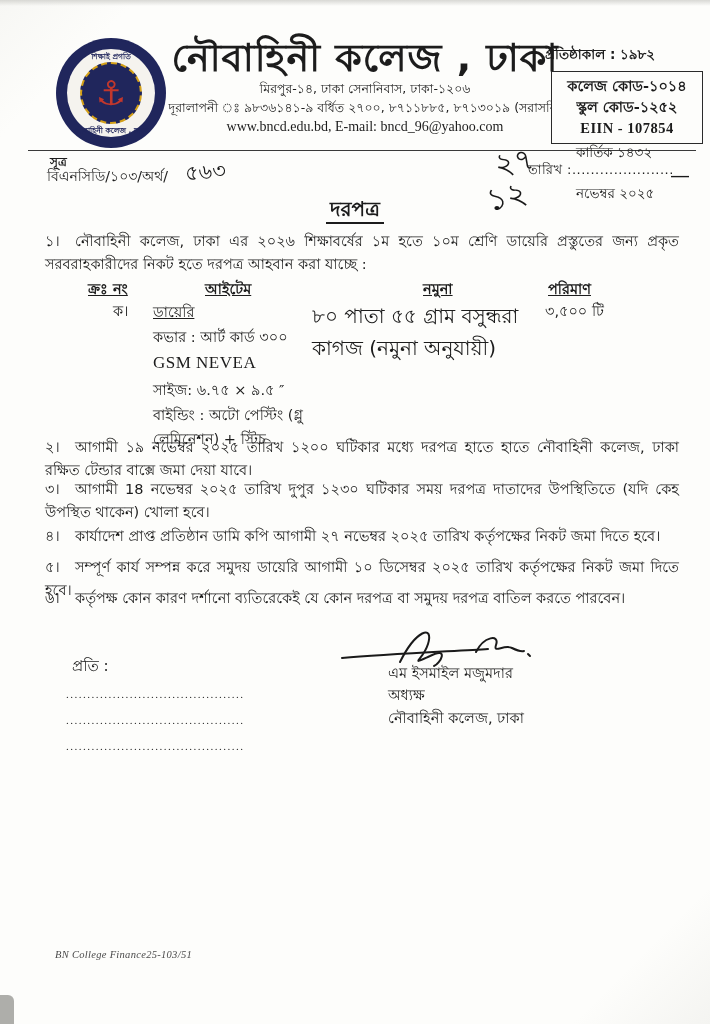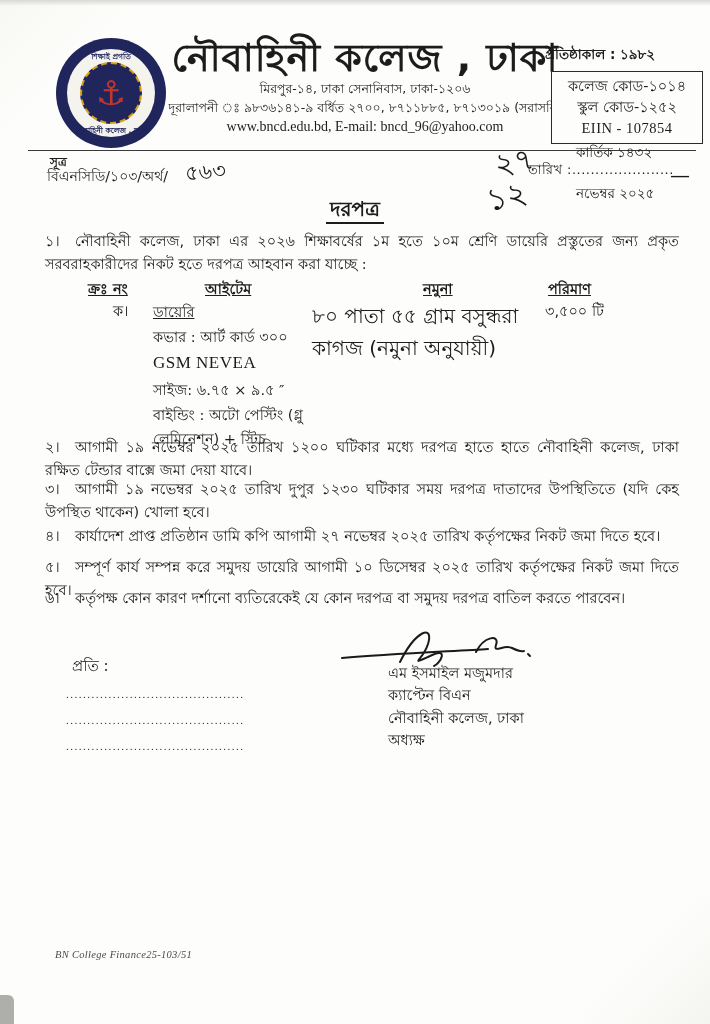--- a/index.html
+++ b/index.html
@@ -11,21 +11,21 @@
   }
   .bn{font-family:"DejaVu Sans","Liberation Sans",sans-serif;}
   .abs{position:absolute;}
   
   .college-title{left:170px;top:28px;width:390px;text-align:center;font-size:38px;font-weight:bold;letter-spacing:1px;}
   .addr{left:170px;top:80px;width:390px;text-align:center;font-size:12.5px;}
   .phone{left:150px;top:99px;width:430px;text-align:center;font-size:12.5px;}
   .web{left:170px;top:119px;width:390px;text-align:center;font-size:14px;}
   .estab{left:545px;top:44px;width:160px;font-size:13.5px;font-weight:bold;text-align:left;}
   .codebox{left:551px;top:71px;width:146px;border:1.6px solid #2a2a2a;text-align:center;padding:4px 2px;background:#fdfdfb;}
-  .codebox div{font-size:14.5px;font-weight:normal;line-height:1.45;}
+  .codebox div{font-size:14.5px;font-weight:bold;line-height:1.45;}
   .eiin{font-family:"Liberation Serif",serif;letter-spacing:.5px;}
   .headrule{left:28px;top:150px;width:668px;height:0;border-top:1.8px solid #3a3a3a;}
   
   .logo{left:58px;top:40px;width:106px;height:106px;border-radius:50%;background:#20265c;box-shadow:0 0 0 2px #20265c;}
   .logo .ring{position:absolute;left:9px;top:9px;width:88px;height:88px;border-radius:50%;background:#f5f3ee;}
   .logo .core{position:absolute;left:22px;top:22px;width:62px;height:62px;border-radius:50%;background:#20265c;border:2px dashed #d4a017;box-sizing:border-box;display:flex;align-items:center;justify-content:center;}
   .logo .anchor{font-family:"DejaVu Sans",sans-serif;font-size:34px;color:#c2372c;line-height:1;}
   .logo .arc-top{position:absolute;left:0;top:11px;width:106px;text-align:center;font-size:7.5px;color:#20265c;font-weight:bold;}
   .logo .arc-bottom{position:absolute;left:0;top:85px;width:106px;text-align:center;font-size:7.5px;color:#20265c;font-weight:bold;}
   
@@ -132,21 +132,21 @@
     <div>বাইন্ডিং : অটো পেস্টিং (গ্লু</div>
     <div>লেমিনেশন) + স্টিচ</div>
   </div>
   <div class="abs r-sample bn">৮০ পাতা ৫৫ গ্রাম বসুন্ধরা কাগজ (নমুনা অনুযায়ী)</div>
   <div class="abs r-qty bn">৩,৫০০ টি</div>
 
   <div class="abs clause bn" style="top:436px">
     <span class="cnum">২।</span><span>আগামী ১৯ নভেম্বর ২০২৫ তারিখ ১২০০ ঘটিকার মধ্যে দরপত্র হাতে হাতে নৌবাহিনী কলেজ, ঢাকা রক্ষিত টেন্ডার বাক্সে জমা দেয়া যাবে।</span>
   </div>
   <div class="abs clause bn" style="top:478px">
-    <span class="cnum">৩।</span><span>আগামী ১৯ নভেম্বর ২০২৫ তারিখ দুপুর ১২৩০ ঘটিকার সময় দরপত্র দাতাদের উপস্থিতিতে (যদি কেহ উপস্থিত থাকেন) খোলা হবে।</span>
+    <span class="cnum">৩।</span><span>আগামী 18 নভেম্বর ২০২৫ তারিখ দুপুর ১২৩০ ঘটিকার সময় দরপত্র দাতাদের উপস্থিতিতে (যদি কেহ উপস্থিত থাকেন) খোলা হবে।</span>
   </div>
   <div class="abs clause bn" style="top:525px">
     <span class="cnum">৪।</span><span>কার্যাদেশ প্রাপ্ত প্রতিষ্ঠান ডামি কপি আগামী ২৭ নভেম্বর ২০২৫ তারিখ কর্তৃপক্ষের নিকট জমা দিতে হবে।</span>
   </div>
   <div class="abs clause bn" style="top:556px">
     <span class="cnum">৫।</span><span>সম্পূর্ণ কার্য সম্পন্ন করে সমুদয় ডায়েরি আগামী ১০ ডিসেম্বর ২০২৫ তারিখ কর্তৃপক্ষের নিকট জমা দিতে হবে।</span>
   </div>
   <div class="abs clause bn" style="top:587px">
     <span class="cnum">৬।</span><span>কর্তৃপক্ষ কোন কারণ দর্শানো ব্যতিরেকেই যে কোন দরপত্র বা সমুদয় দরপত্র বাতিল করতে পারবেন।</span>
   </div>
@@ -154,23 +154,22 @@
   <svg class="abs sig-svg" width="200" height="50" viewBox="0 0 200 50">
     <g fill="none" stroke="#1a1a1a" stroke-width="2" stroke-linecap="round">
       <path d="M4 40 C 50 36, 120 33, 150 31"></path>
       <path d="M62 44 C 78 12, 96 6, 90 26 C 85 42, 70 48, 92 38 C 112 28, 102 46, 96 48"></path>
       <path d="M138 34 C 146 18, 162 16, 158 27 C 155 36, 166 26, 174 30 C 178 32, 182 34, 186 33"></path>
       <path d="M190 36 l2 2"></path>
     </g>
   </svg>
   <div class="abs sig-block bn">
     <div>এম ইসমাইল মজুমদার</div>
-    <div>ক্যাপ্টেন বিএন</div>
+    <div>অধ্যক্ষ</div>
     <div>নৌবাহিনী কলেজ, ঢাকা</div>
-    <div>অধ্যক্ষ</div>
   </div>
 
   <div class="abs dist-label bn">প্রতি :</div>
   <div class="abs dotline dl1">..........................................</div>
   <div class="abs dotline dl2">..........................................</div>
   <div class="abs dotline dl3">..........................................</div>
 
   <div class="abs footer">BN College Finance25-103/51</div>
   <div class="abs corner-smudge"></div>
 </div>

